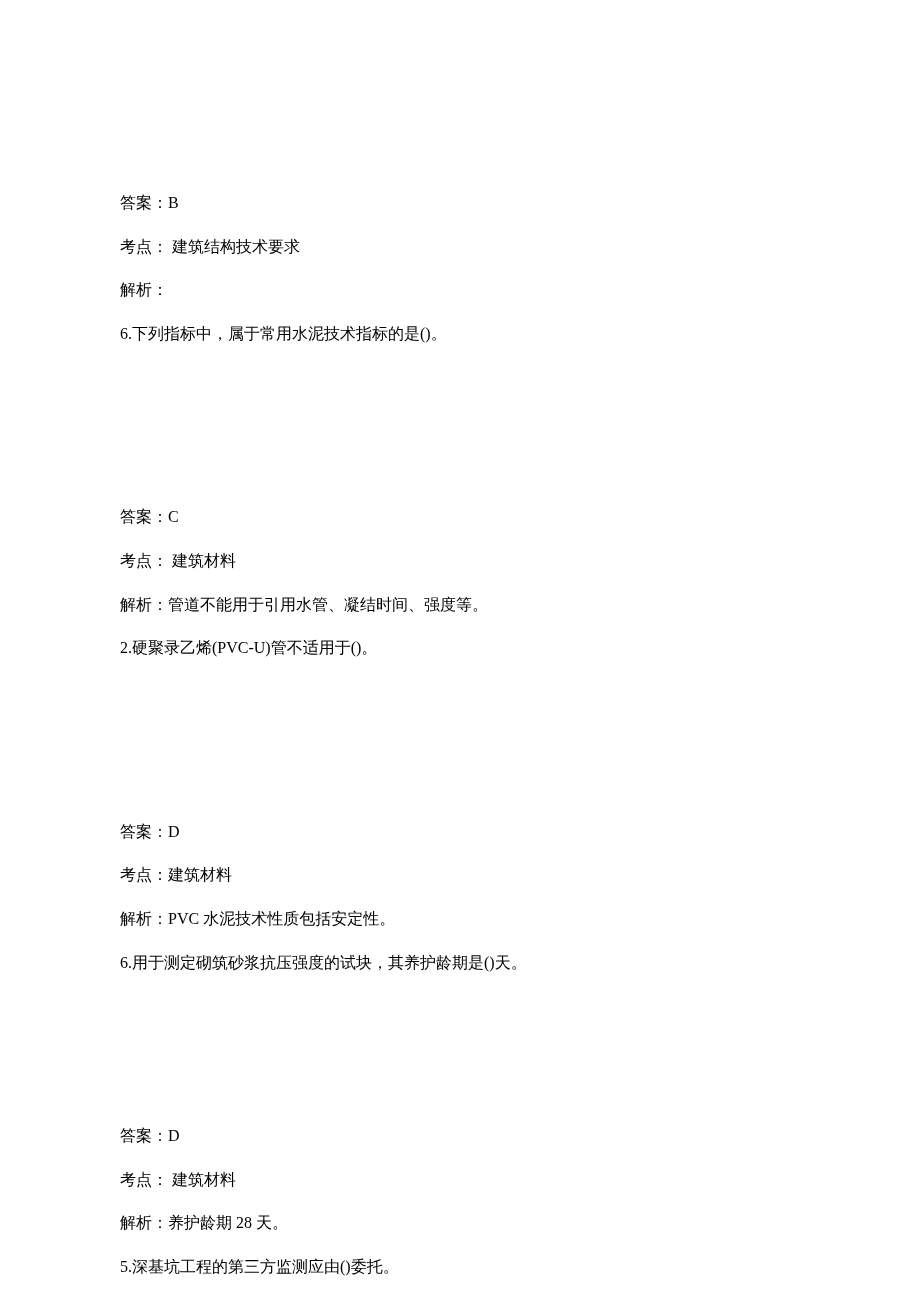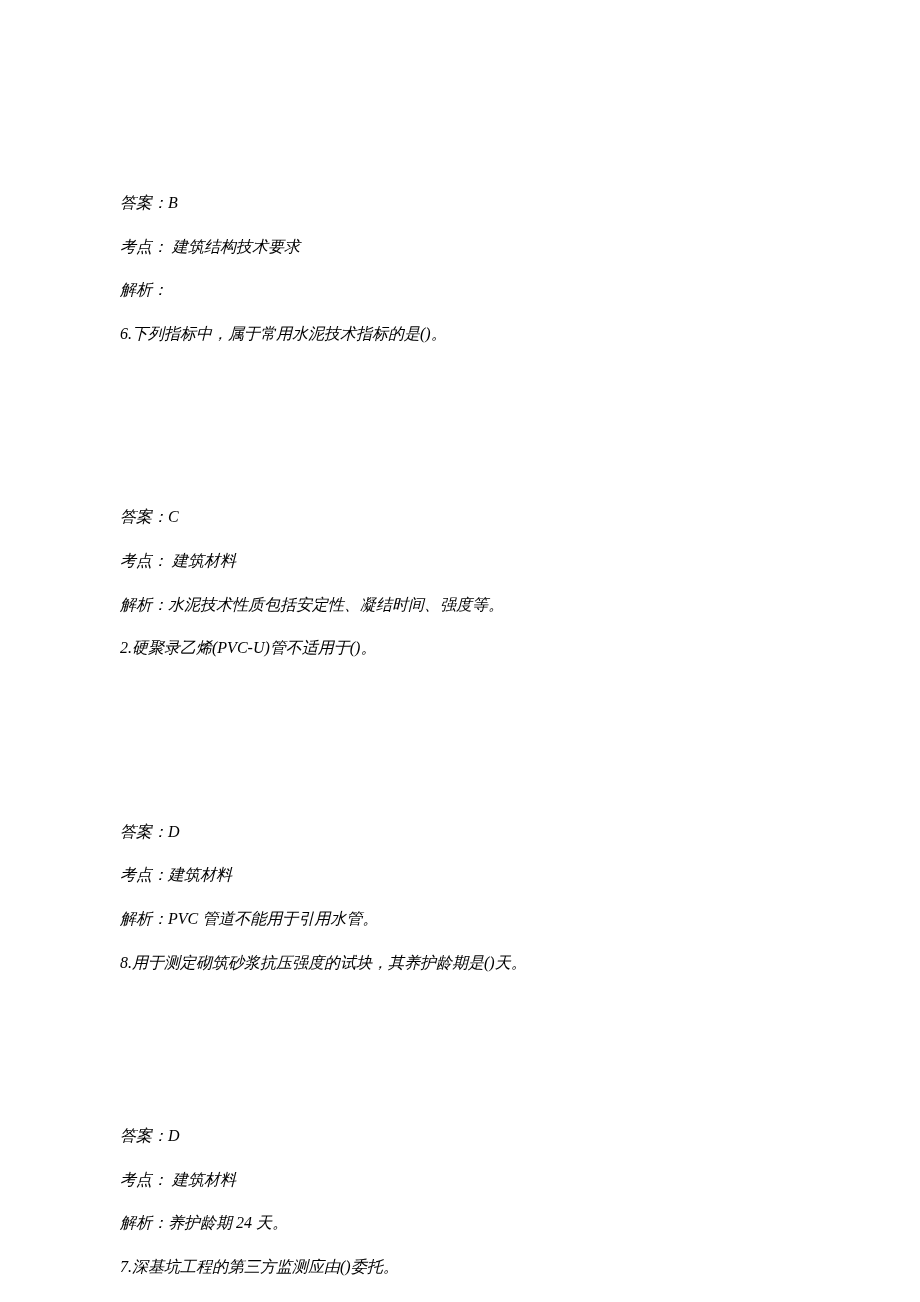--- a/index.html
+++ b/index.html
@@ -1,19 +1,18 @@
 <!DOCTYPE html>
 <html><head>
   <meta charset="utf-8">
   <style>
     * {
       margin: 0;
       padding: 0;
       box-sizing: border-box;
-      font-style: italic;
     }
     body {
       width: 920px;
       height: 1302px;
       background: #ffffff;
       font-family: "SimSun", "宋体", serif;
       font-size: 16px;
       color: #000000;
       line-height: 1.6;
       padding: 190px 120px 60px 120px;
@@ -44,41 +43,41 @@
 
 <div class="spacer-large"></div>
 
 <div class="line">
   <span>答案：</span><span>C</span>
 </div>
 <div class="line">
   <span>考点：</span><span> 建筑材料</span>
 </div>
 <div class="line">
-  <span>解析：</span><span>水泥技术性质包括安定性、凝结时间、强度等。</span>
+  <span>解析：</span><span>管道不能用于引用水管、凝结时间、强度等。</span>
 </div>
 <div class="line">2.硬聚录乙烯(PVC-U)管不适用于()。</div>
 
 <div class="spacer-large"></div>
 
 <div class="line">
   <span>答案：</span><span>D</span>
 </div>
 <div class="line">
   <span>考点：</span><span>建筑材料</span>
 </div>
 <div class="line">
-  <span>解析：</span><span>PVC 管道不能用于引用水管。</span>
+  <span>解析：</span><span>PVC 水泥技术性质包括安定性。</span>
 </div>
-<div class="line">8.用于测定砌筑砂浆抗压强度的试块，其养护龄期是()天。</div>
+<div class="line">6.用于测定砌筑砂浆抗压强度的试块，其养护龄期是()天。</div>
 
 <div class="spacer-medium"></div>
 
 <div class="line">
   <span>答案：</span><span>D</span>
 </div>
 <div class="line">
   <span>考点：</span><span> 建筑材料</span>
 </div>
 <div class="line">
-  <span>解析：</span><span>养护龄期 24 天。</span>
+  <span>解析：</span><span>养护龄期 28 天。</span>
 </div>
-<div class="line">7.深基坑工程的第三方监测应由()委托。</div>
+<div class="line">5.深基坑工程的第三方监测应由()委托。</div>
 
 </body></html>

